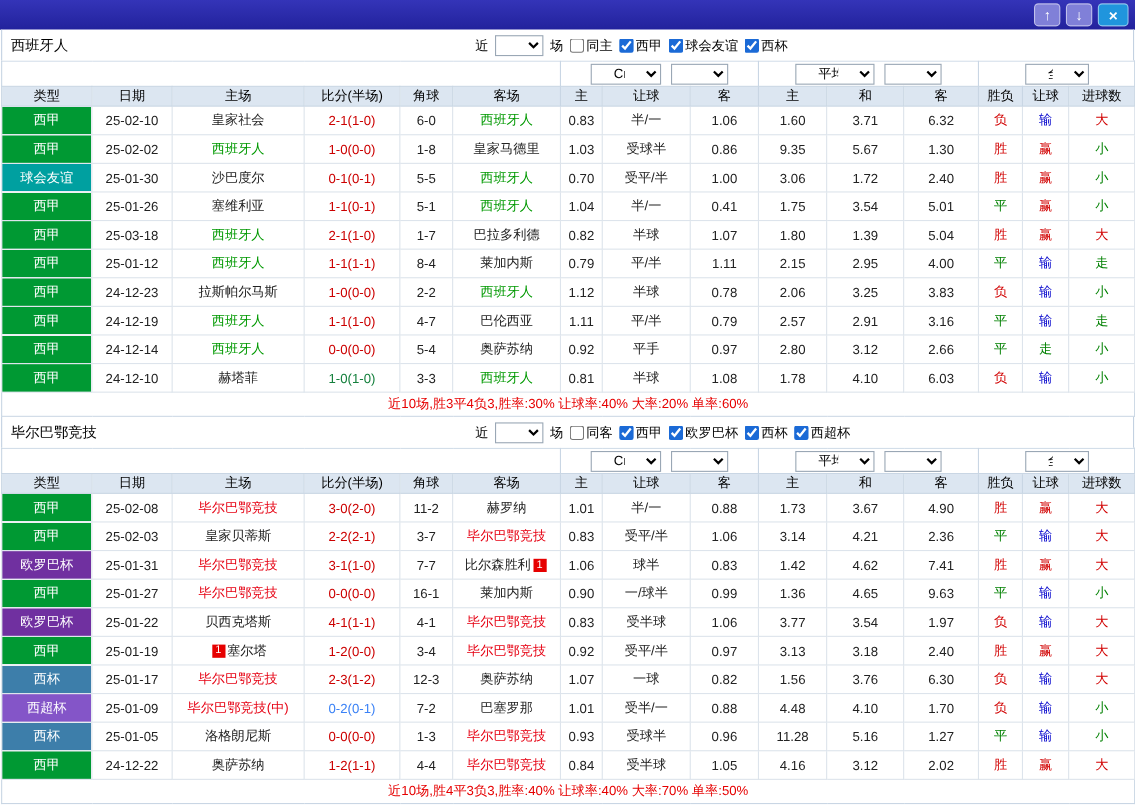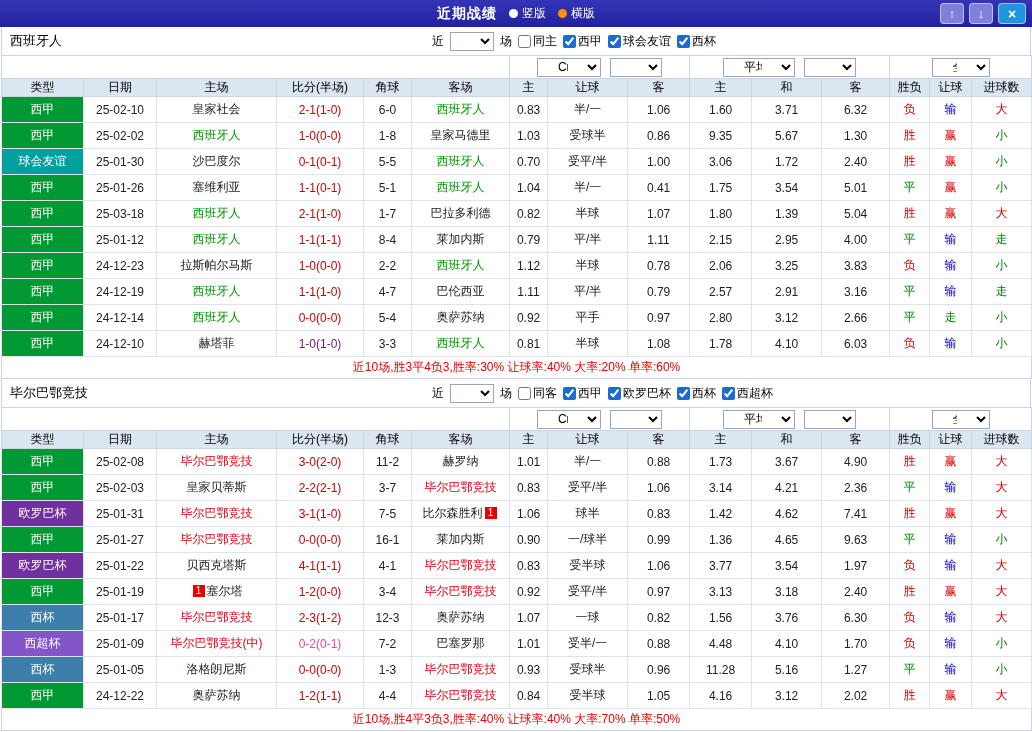--- a/index.html
+++ b/index.html
@@ -44,31 +44,20 @@
   .stats tbody td.score{cursor:pointer}
   .stats tfoot td{height:22px;background:#fff;font-size:12px}
   .card{display:inline-block;width:12px;height:12px;line-height:12px;background:#e60000;color:#fff;
     font-size:10px;margin:0 2px;vertical-align:1px}
   .ddcell select{margin:0 3px}
 </style>
 </head>
 <body>
 
 <div class="topbar">
-  <div class="topbar-center">
-    <span class="topbar-title">近期战绩</span>
-    <span class="radio-item">
-      <span class="dot white"></span>
-      <span>竖版</span>
-    </span>
-    <span class="radio-item">
-      <span class="dot orange"></span>
-      <span>横版</span>
-    </span>
-  </div>
   <div class="topbar-btns">
     <button class="tb-btn updown">
       <span>↑</span>
     </button>
     <button class="tb-btn updown">
       <span>↓</span>
     </button>
     <button class="tb-btn close">
       <span>×</span>
     </button>
@@ -305,21 +294,21 @@
             <td>3.12</td>
             <td>2.66</td>
             <td class="res" style="color: rgb(0, 128, 0);">平</td>
             <td class="res" style="color: rgb(0, 128, 0);">走</td>
             <td class="res" style="color: rgb(0, 128, 0);">小</td>
           </tr>
           <tr>
             <td class="type" style="background: rgb(0, 153, 51);">西甲</td>
             <td>24-12-10</td>
             <td class="team"><span>赫塔菲</span></td>
-            <td class="score" style="color: #701a75;">1-0(1-0)</td>
+            <td class="score" style="color: #15803d;">1-0(1-0)</td>
             <td>3-3</td>
             <td class="team" style="color: rgb(0, 153, 0);"><span>西班牙人</span></td>
             <td>0.81</td>
             <td>半球</td>
             <td>1.08</td>
             <td>1.78</td>
             <td>4.10</td>
             <td>6.03</td>
             <td class="res" style="color: rgb(209, 0, 0);">负</td>
             <td class="res" style="color: rgb(0, 0, 204);">输</td>
@@ -449,21 +438,21 @@
             <td>2.36</td>
             <td class="res" style="color: rgb(0, 128, 0);">平</td>
             <td class="res" style="color: rgb(0, 0, 204);">输</td>
             <td class="res" style="color: rgb(209, 0, 0);">大</td>
           </tr>
           <tr>
             <td class="type" style="background: rgb(112, 48, 160);">欧罗巴杯</td>
             <td>25-01-31</td>
             <td class="team" style="color: rgb(230, 0, 18);"><span>毕尔巴鄂竞技</span></td>
             <td class="score" style="color: rgb(204, 0, 0);">3-1(1-0)</td>
-            <td>7-5</td>
+            <td>7-7</td>
             <td class="team"><span>比尔森胜利</span><span class="card">1</span></td>
             <td>1.06</td>
             <td>球半</td>
             <td>0.83</td>
             <td>1.42</td>
             <td>4.62</td>
             <td>7.41</td>
             <td class="res" style="color: rgb(209, 0, 0);">胜</td>
             <td class="res" style="color: rgb(209, 0, 0);">赢</td>
             <td class="res" style="color: rgb(209, 0, 0);">大</td>
@@ -533,21 +522,21 @@
             <td>3.76</td>
             <td>6.30</td>
             <td class="res" style="color: rgb(209, 0, 0);">负</td>
             <td class="res" style="color: rgb(0, 0, 204);">输</td>
             <td class="res" style="color: rgb(209, 0, 0);">大</td>
           </tr>
           <tr>
             <td class="type" style="background: rgb(132, 85, 200);">西超杯</td>
             <td>25-01-09</td>
             <td class="team" style="color: rgb(230, 0, 18);"><span>毕尔巴鄂竞技(中)</span></td>
-            <td class="score" style="color: #ec4899;">0-2(0-1)</td>
+            <td class="score" style="color: #3b82f6;">0-2(0-1)</td>
             <td>7-2</td>
             <td class="team"><span>巴塞罗那</span></td>
             <td>1.01</td>
             <td>受半/一</td>
             <td>0.88</td>
             <td>4.48</td>
             <td>4.10</td>
             <td>1.70</td>
             <td class="res" style="color: rgb(209, 0, 0);">负</td>
             <td class="res" style="color: rgb(0, 0, 204);">输</td>

